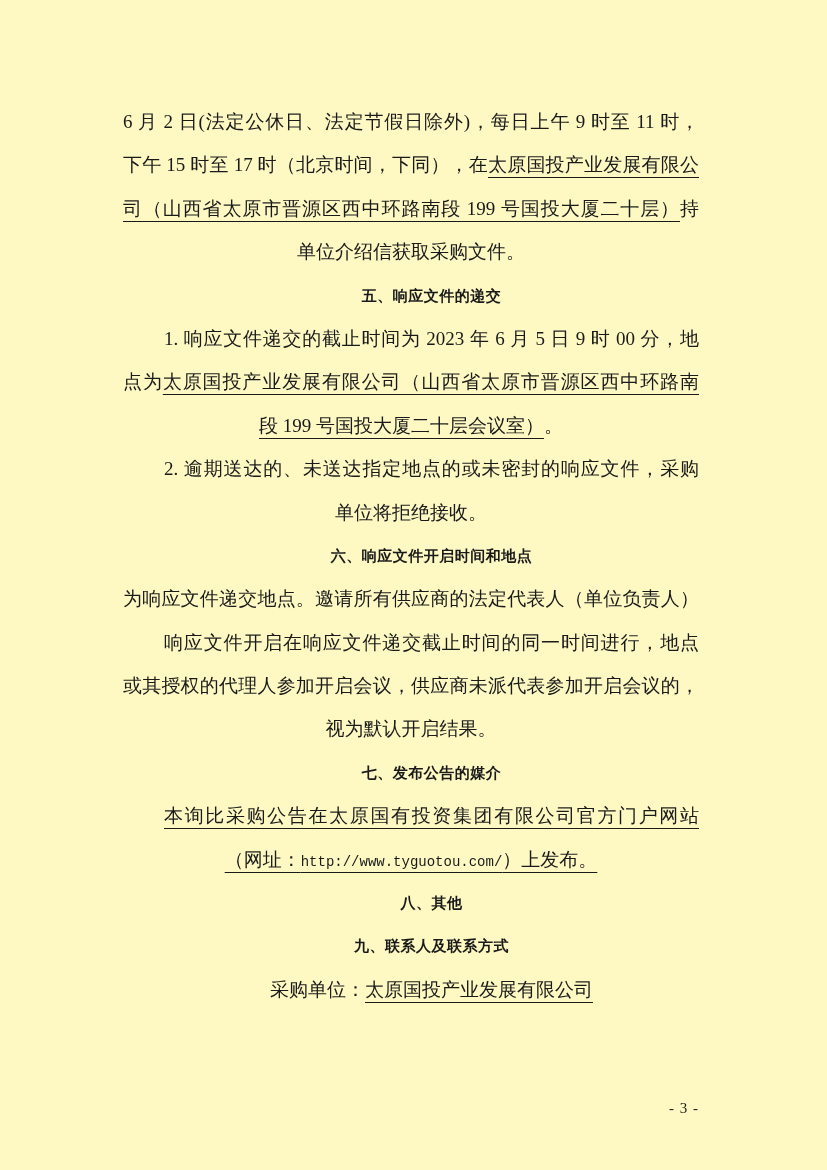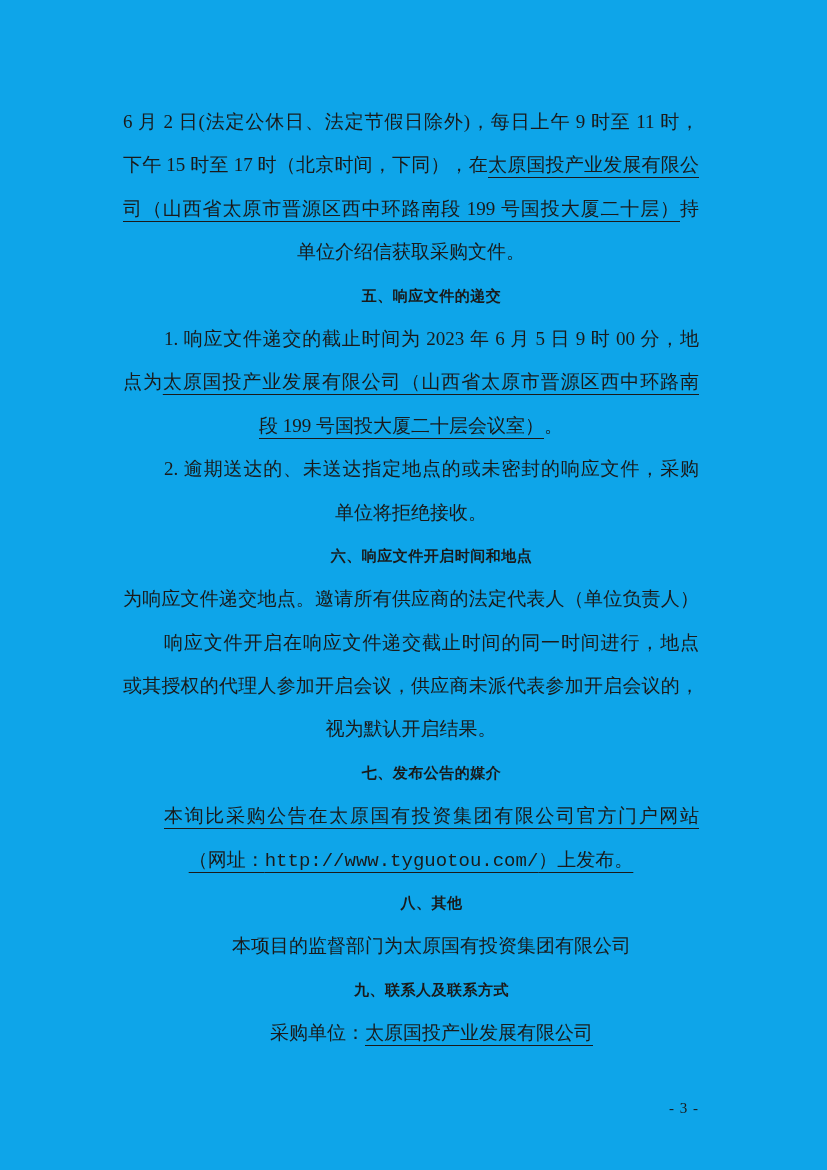--- a/index.html
+++ b/index.html
@@ -11,21 +11,21 @@
     height: 1170px;
     background: #ffffff;
     position: relative;
     overflow: hidden;
     font-family: "Liberation Serif", "DejaVu Serif", serif;
     color: #1a1a1a;
   }
   .page {
     position: absolute;
     inset: 0;
-    background: #0ea5e9;
+    background: #fef9c3;
   }
   .content {
     position: absolute;
     left: 123px;
     top: 100px;
     width: 576px;
     font-size: 19px;
   }
   .line {
     height: 43.4px;
@@ -52,21 +52,21 @@
     font-size: 15px;
     letter-spacing: 0.5px;
   }
   .u {
     text-decoration: underline;
     text-underline-offset: 6px;
     text-decoration-thickness: 1px;
   }
   .mono {
     font-family: "Liberation Mono", "DejaVu Sans Mono", monospace;
-    font-size: 19px;
+    font-size: 14px;
     text-decoration: underline;
   }
   .pagenum {
     position: absolute;
     left: 669px;
     top: 1098px;
     font-size: 15px;
     line-height: 20px;
     letter-spacing: 1px;
     color: #1a1a1a;
@@ -89,18 +89,17 @@
       <div class="line"><span class="">单位将拒绝接收。</span></div>
       <div class="line heading indent"><span class="">六、响应文件开启时间和地点</span></div>
       <div class="line justify"><span class="">为响应文件递交地点。邀请所有供应商的法定代表人（单位负责人）</span></div>
       <div class="line justify indent"><span class="">响应文件开启在响应文件递交截止时间的同一时间进行，地点</span></div>
       <div class="line justify"><span class="">或其授权的代理人参加开启会议，供应商未派代表参加开启会议的，</span></div>
       <div class="line"><span class="">视为默认开启结果。</span></div>
       <div class="line heading indent"><span class="">七、发布公告的媒介</span></div>
       <div class="line justify indent"><span class="u">本询比采购公告在太原国有投资集团有限公司官方门户网站</span></div>
       <div class="line"><span class="u">（网址：</span><span class="u mono">http://www.tyguotou.com/</span><span class="u">）上发布。</span></div>
       <div class="line heading indent"><span class="">八、其他</span></div>
-      <div class="line indent"><span class="">本项目的监督部门为太原国有投资集团有限公司</span></div>
       <div class="line heading indent"><span class="">九、联系人及联系方式</span></div>
       <div class="line indent"><span class="">采购单位：</span><span class="u">太原国投产业发展有限公司</span></div>
     </div>
   <div class="pagenum">- 3 -</div>
 </div>
 
 </body></html>

